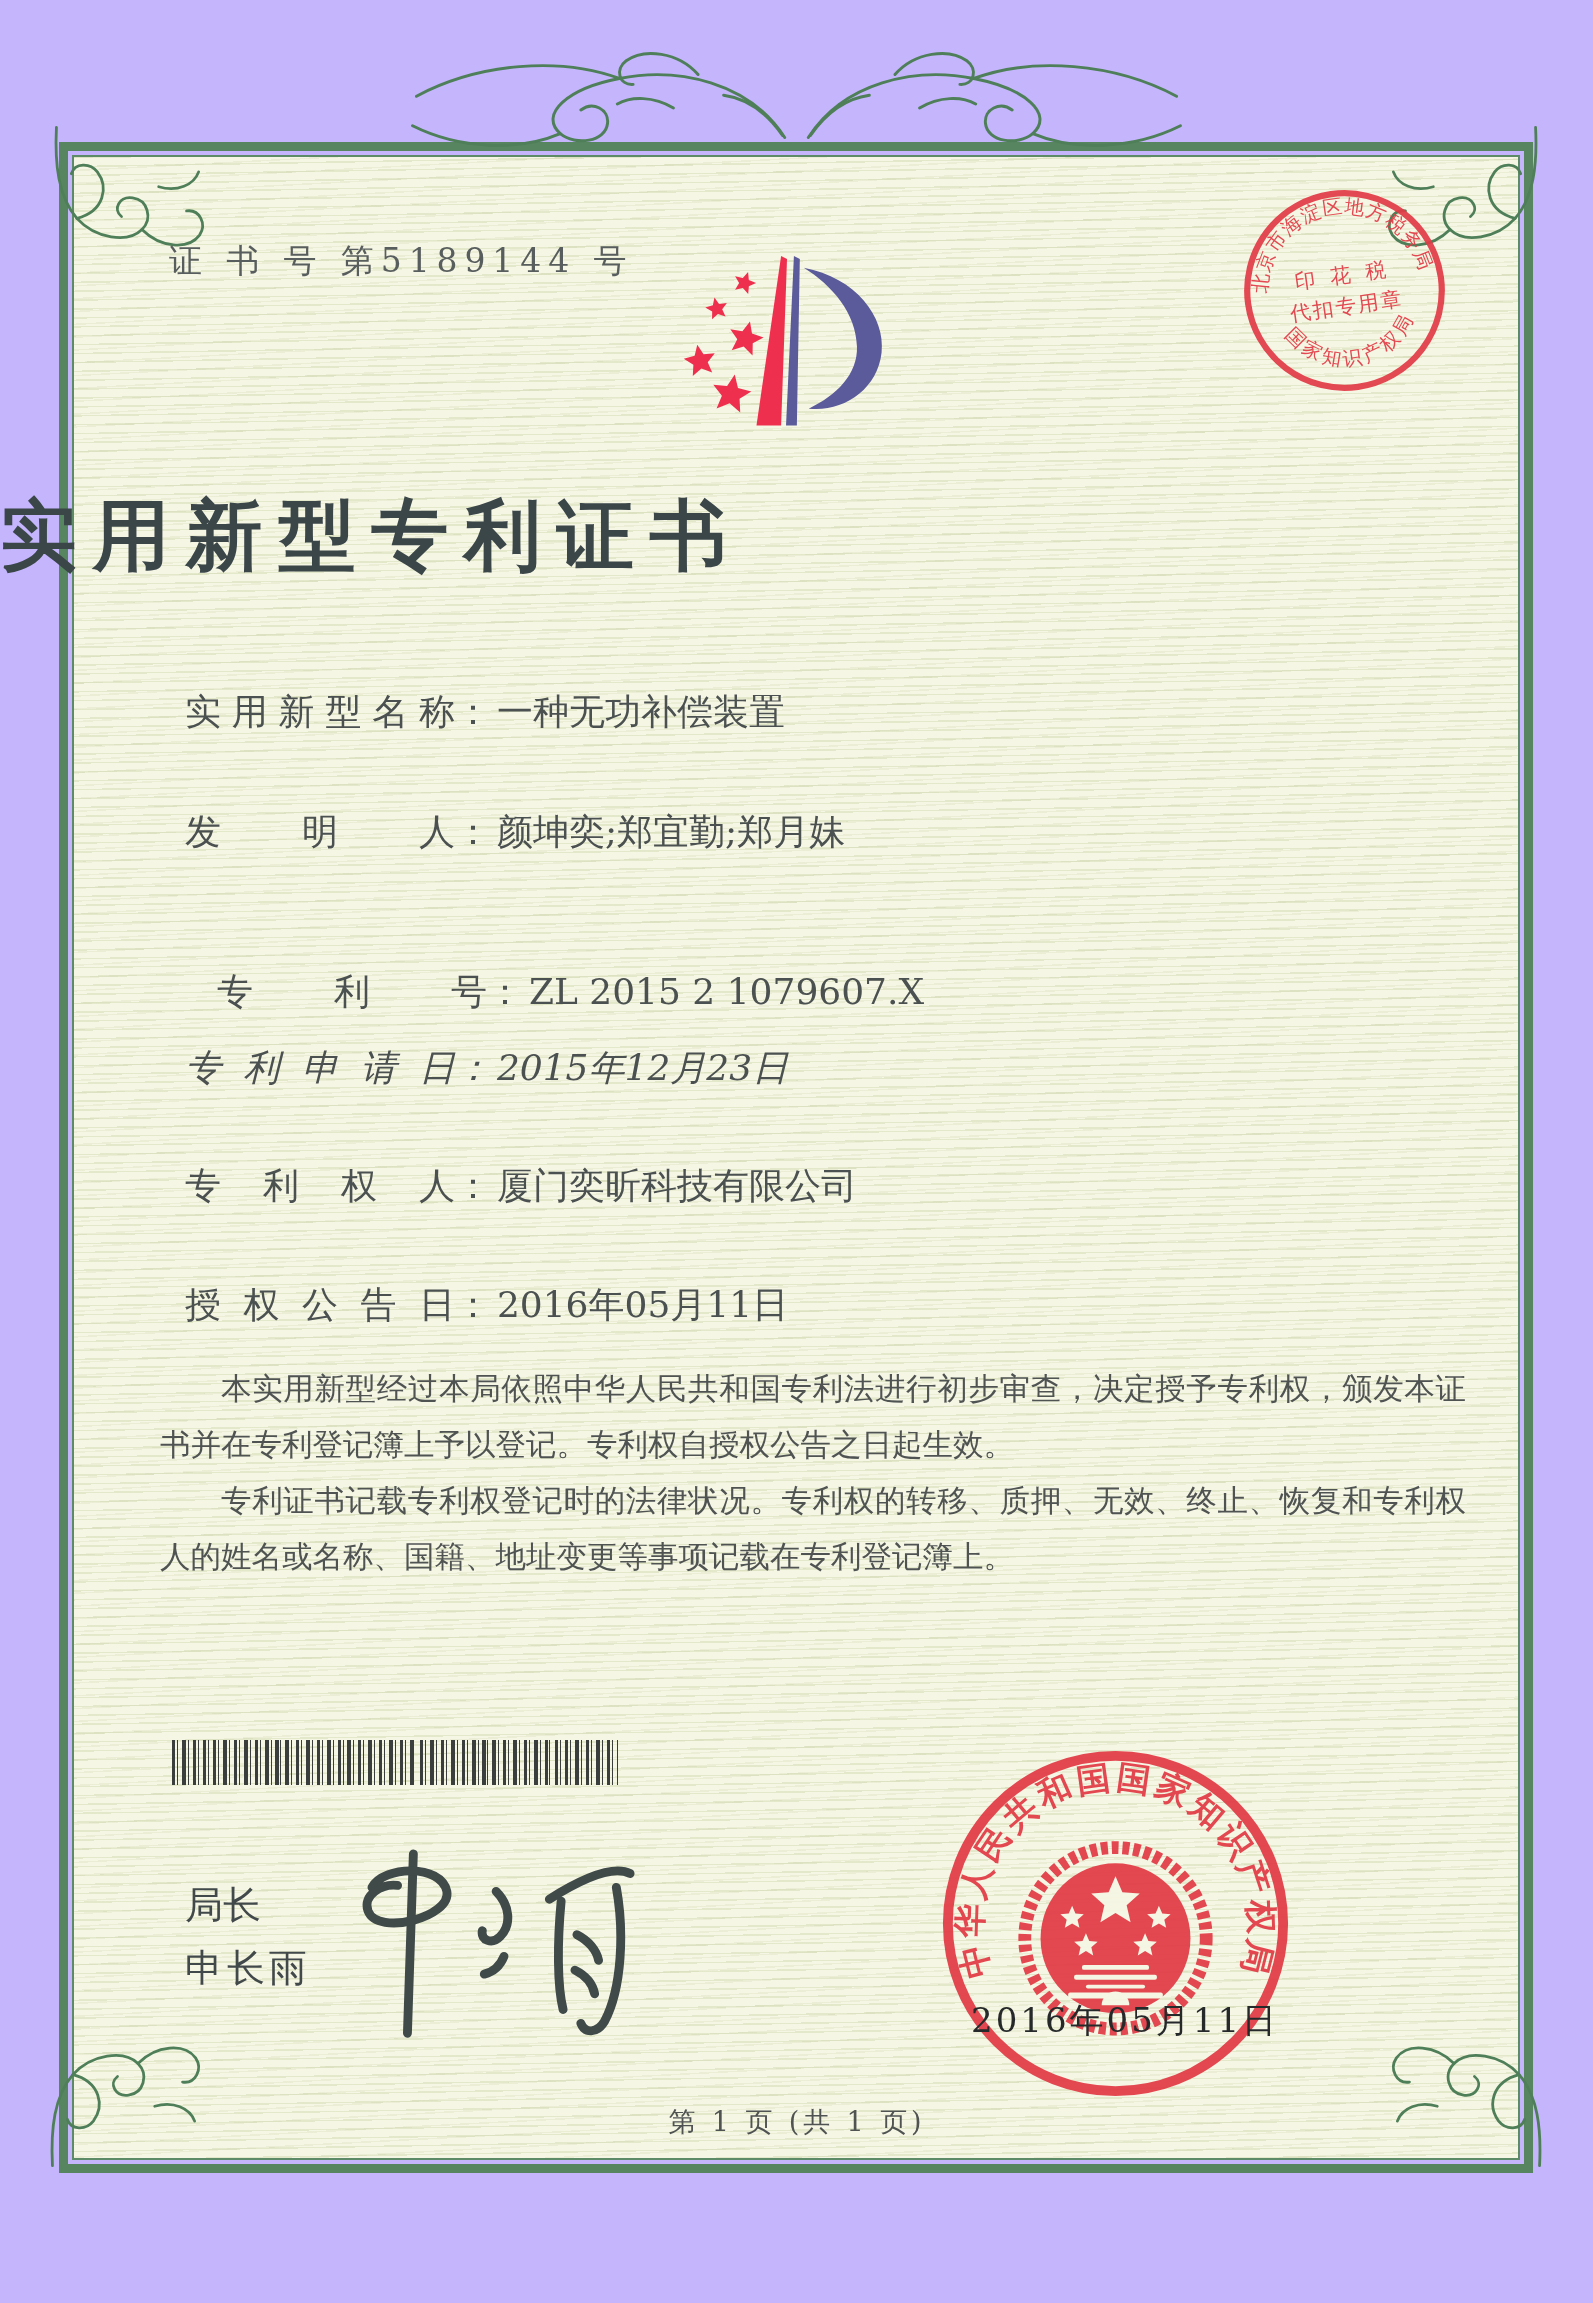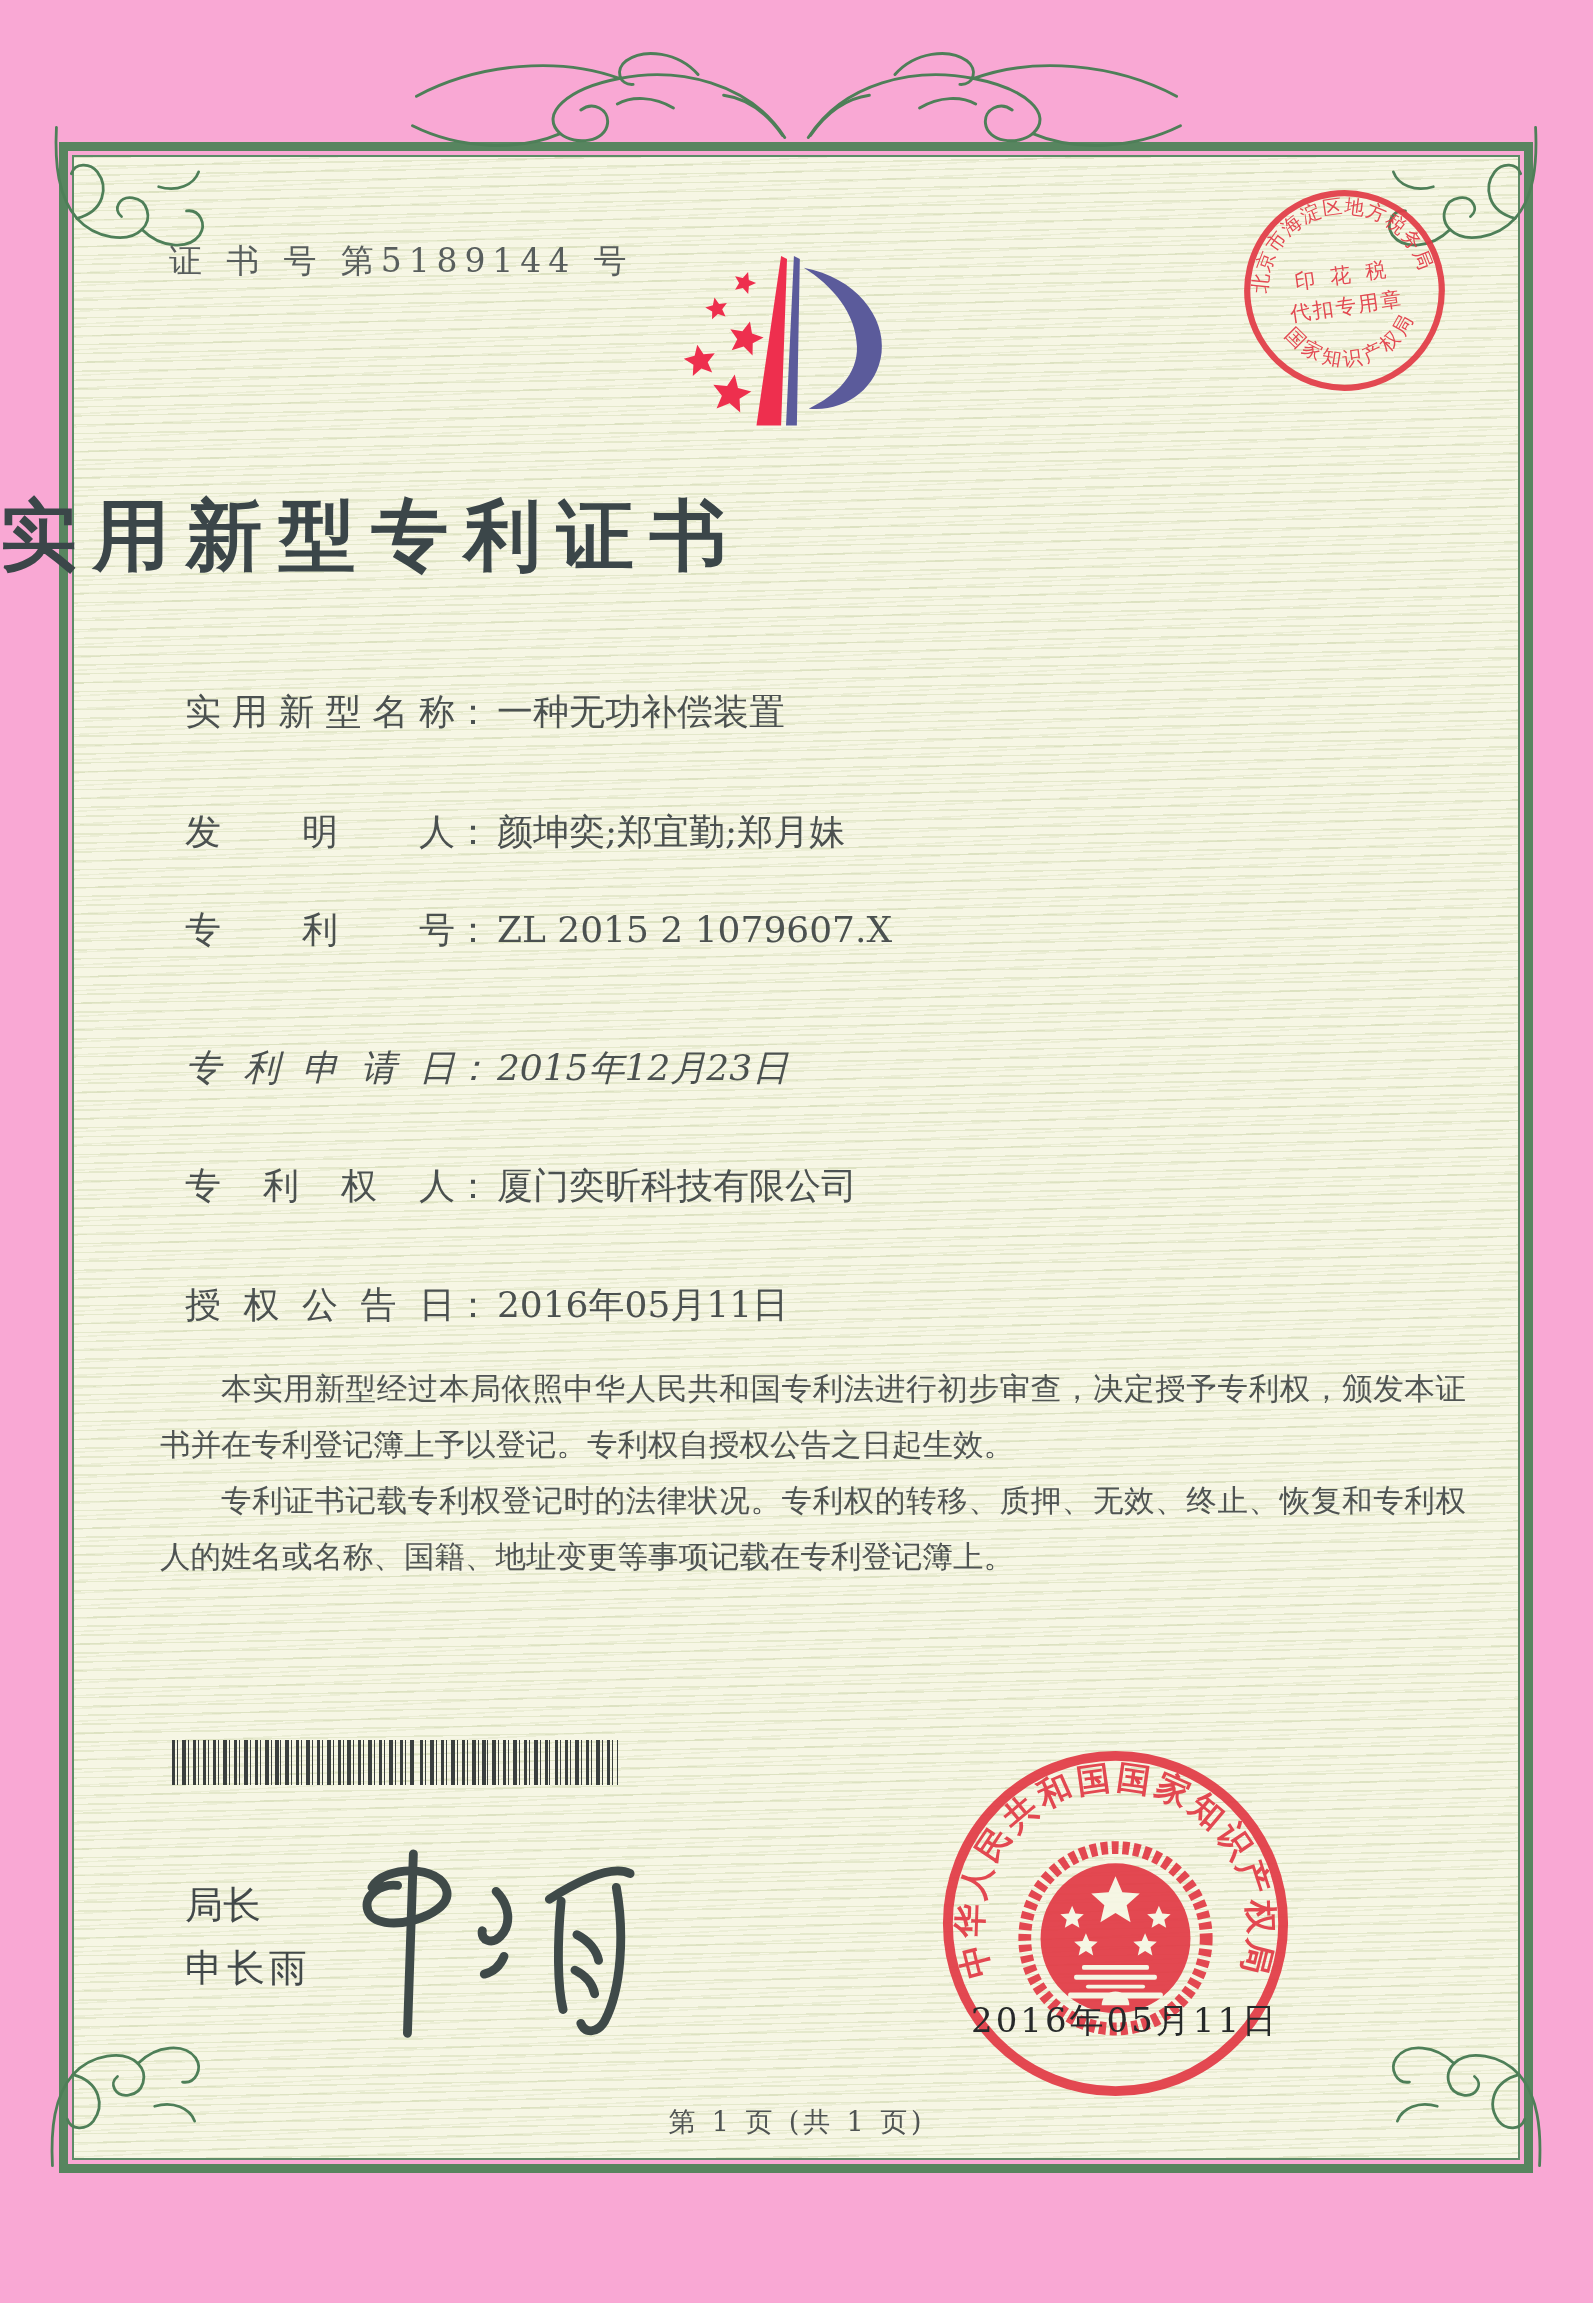--- a/index.html
+++ b/index.html
@@ -1,18 +1,18 @@
 <!DOCTYPE html>
 <html><head>
 <meta charset="utf-8">
 <style>
   html,body{margin:0;padding:0;background:#ffffff;}
   #page{
     position:relative;width:1594px;height:2303px;overflow:hidden;
-    background:#f9a8d4;
+    background:#c4b5fd;
     font-family:"DejaVu Serif","Liberation Serif",serif;
     color:#4b5150;
   }
   
   .frame{
     position:absolute;left:59px;top:142px;width:1474px;height:2031px;
     border:9.9px solid #57855f;box-sizing:border-box;
   }
   .frame-inner{
     position:absolute;left:3.9px;top:3.9px;right:3.9px;bottom:3.9px;
@@ -127,21 +127,21 @@
   </svg>
 
   <div class="title">实用新型专利证书</div>
 
   <div class="frow" style="top:808px;">
     <span class="flabel">发明人</span><span class="fcolon">：</span><span>颜坤奕;郑宜勤;郑月妹</span>
   </div>
   <div class="frow" style="top:688px;">
     <span class="flabel">实用新型名称</span><span class="fcolon">：</span><span>一种无功补偿装置</span>
   </div>
-  <div class="frow" style="top:906px;">
+  <div class="frow" style="top:968px;margin-left:32px;">
     <span class="flabel">专利号</span><span class="fcolon">：</span><span>ZL 2015 2 1079607.X</span>
   </div>
   <div class="frow" style="top:1044px;font-style:italic;">
     <span class="flabel">专利申请日</span><span class="fcolon">：</span><span>2015年12月23日</span>
   </div>
   <div class="frow" style="top:1162px;">
     <span class="flabel">专利权人</span><span class="fcolon">：</span><span>厦门奕昕科技有限公司</span>
   </div>
   <div class="frow" style="top:1281px;">
     <span class="flabel">授权公告日</span><span class="fcolon">：</span><span>2016年05月11日</span>

